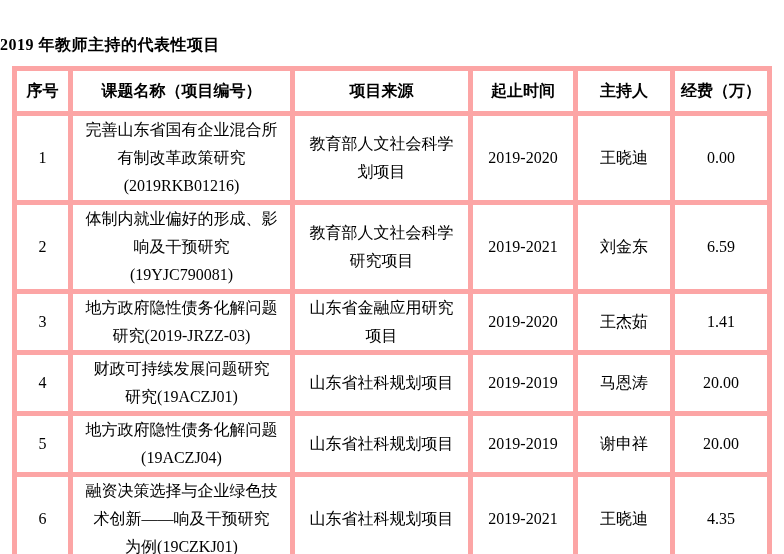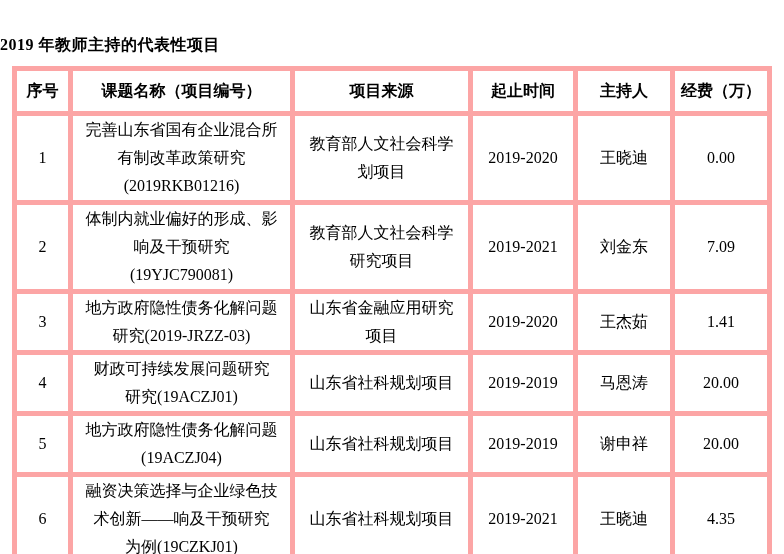--- a/index.html
+++ b/index.html
@@ -101,21 +101,21 @@
       </tr>
       <tr class="r2">
         <td class="cell-no">2</td>
         <td class="cell-name">体制内就业偏好的形成、影
 响及干预研究
 (19YJC790081)</td>
         <td class="cell-source">教育部人文社会科学
 研究项目</td>
         <td class="cell-period">2019-2021</td>
         <td class="cell-host">刘金东</td>
-        <td class="cell-fund">7.09</td>
+        <td class="cell-fund">6.59</td>
       </tr>
       <tr class="r3">
         <td class="cell-no">3</td>
         <td class="cell-name">地方政府隐性债务化解问题
 研究(2019-JRZZ-03)</td>
         <td class="cell-source">山东省金融应用研究
 项目</td>
         <td class="cell-period">2019-2020</td>
         <td class="cell-host">王杰茹</td>
         <td class="cell-fund">1.41</td>

